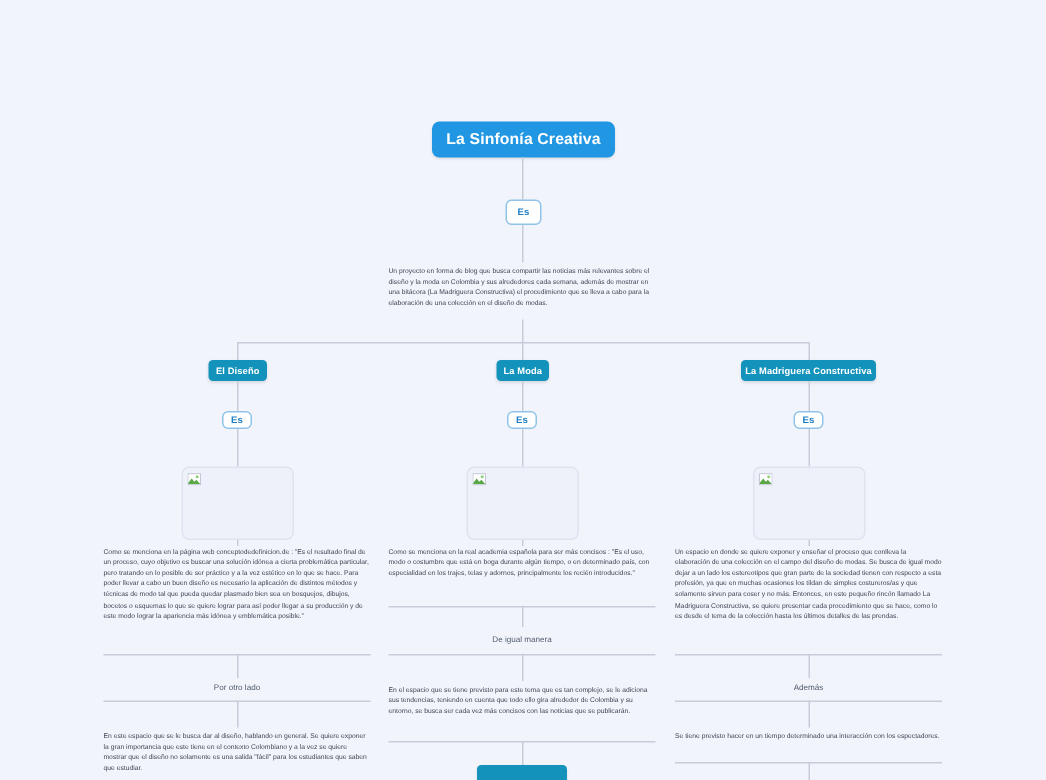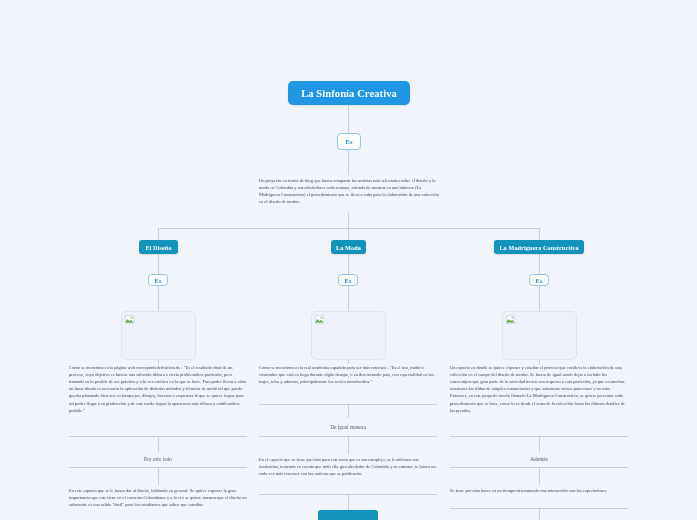--- a/index.html
+++ b/index.html
@@ -2,21 +2,21 @@
 <html><head>
 <meta charset="utf-8">
 <style>
   * { box-sizing: border-box; margin: 0; padding: 0; }
   html, body {
     width: 697px; height: 520px;
     background: #f1f4fb;
     font-family: "Liberation Sans", sans-serif;
     overflow: hidden;
   }
-  #canvas { position: relative; width: 697px; height: 520px; font-family: Liberation Serif, serif; }
+  #canvas { position: relative; width: 697px; height: 520px; }
 
   .line { position: absolute; background: #c7ccda; }
   .vline { width: 1px; }
   .hline { height: 1px; }
 
   .node {
     position: absolute;
     border-radius: 4px;
     display: flex;
     align-items: center;

